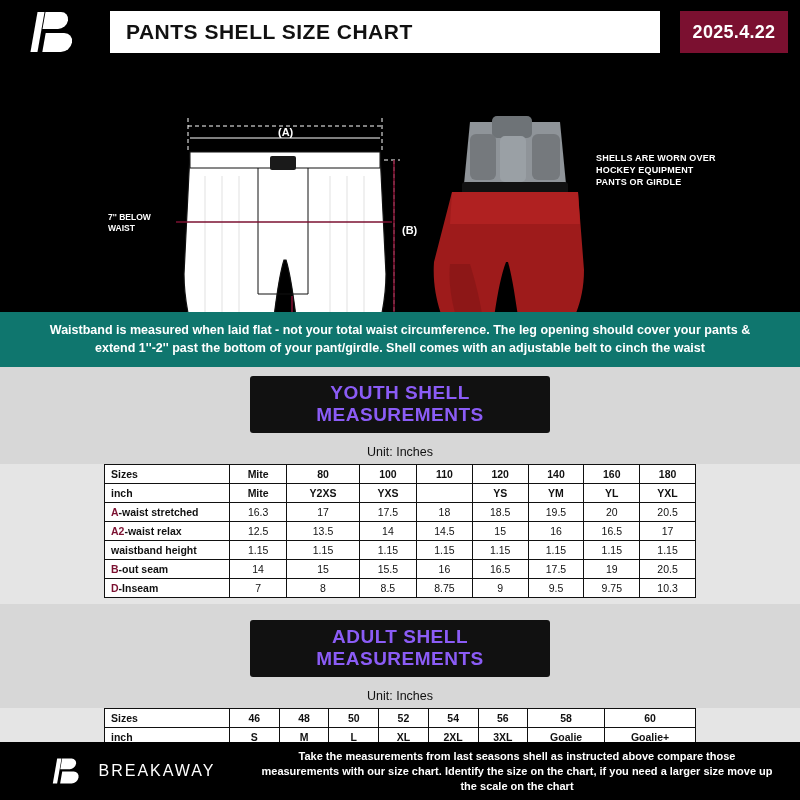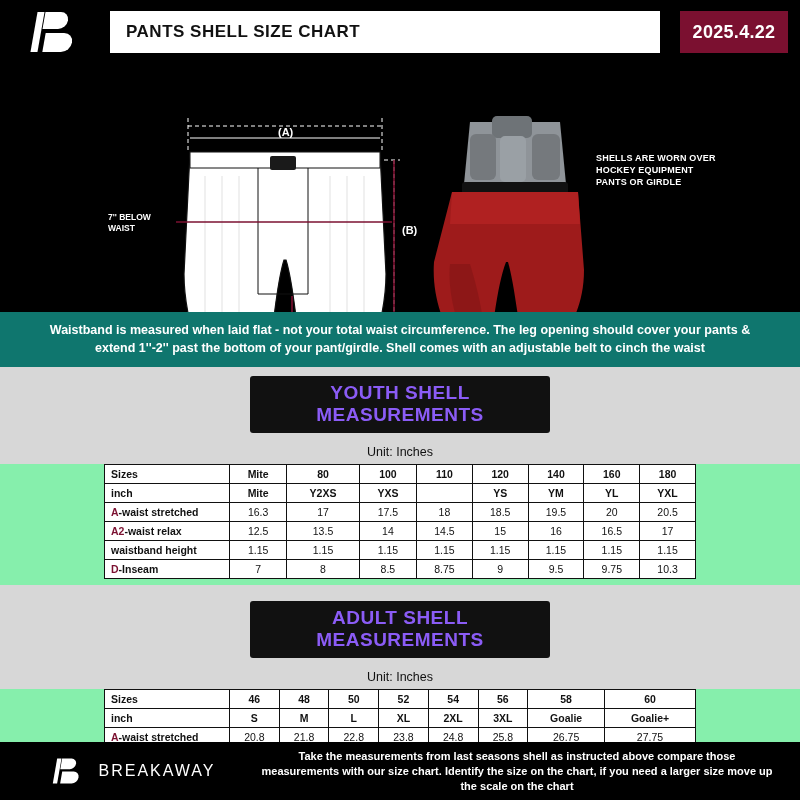--- a/index.html
+++ b/index.html
@@ -7,40 +7,40 @@
   .page{position:relative;width:800px;height:800px;background:#000;}
 
   
   .header{position:relative;height:64px;display:flex;align-items:center;padding:0 12px 0 0;}
   .logo-box{width:110px;display:flex;align-items:center;justify-content:center;}
   .logo-mark{position:relative;width:46px;height:44px;}
   .logo-mark .bar{position:absolute;left:2px;top:2px;width:7px;height:40px;background:#fff;transform:skewX(-10deg);}
   .logo-mark .d1{position:absolute;left:12px;top:2px;width:24px;height:17px;background:#fff;border-radius:0 10px 10px 0;transform:skewX(-10deg);}
   .logo-mark .d2{position:absolute;left:12px;top:23px;width:28px;height:19px;background:#fff;border-radius:0 11px 11px 0;transform:skewX(-10deg);}
   .title-bar{flex:1;background:#fff;height:42px;display:flex;align-items:center;padding-left:16px;}
-  .title-bar span{font-size:17px;font-weight:bold;letter-spacing:.5px;color:#111;font-family:"Liberation Sans",sans-serif;}
+  .title-bar span{font-size:21px;font-weight:bold;letter-spacing:.5px;color:#111;font-family:"Liberation Sans",sans-serif;}
   .date-box{width:108px;height:42px;background:#7b1030;display:flex;align-items:center;justify-content:center;margin-left:20px;}
   .date-box span{color:#fff;font-size:18px;font-weight:bold;letter-spacing:.3px;}
 
   
   .diagram{position:relative;height:248px;background:#000;}
   .diagram svg{position:absolute;left:0;top:0;}
   .note-right{position:absolute;left:596px;top:88px;width:120px;color:#fff;font-size:9px;line-height:12px;font-weight:bold;letter-spacing:.2px;}
   .belowwaist{position:absolute;left:108px;top:148px;width:70px;color:#fff;font-size:8.5px;line-height:11px;font-weight:bold;text-align:left;}
 
   
   .banner{background:#0f766e;color:#fff;text-align:center;font-size:12.5px;line-height:18px;padding:9px 40px 10px;font-weight:bold;}
 
   
   .sec-wrap{background:#d7d7d7;padding:9px 0 6px;position:relative;}
   .sec-title{margin:0 auto;width:300px;background:#111;color:#8b5cf6;text-align:center;font-size:19px;font-weight:bold;letter-spacing:.5px;padding:6px 0 7px;border-radius:3px;}
   .unit{text-align:center;font-size:12.5px;color:#111;padding:6px 0 5px;background:#d7d7d7;}
 
   
-  .tbl-wrap{background:#86efac;padding:0 104px 6px;}
+  .tbl-wrap{background:#e5e5e5;padding:0 104px 6px;}
   table{width:100%;border-collapse:collapse;background:#fff;}
   th,td{border:1px solid #111;font-size:10.5px;text-align:center;height:16px;padding:1px 0;color:#111;}
   td.lbl{text-align:left;padding-left:6px;font-weight:bold;width:118px;}
   td.lbl .mar{color:#7b1030;font-weight:bold;}
   tr.hdr td{font-weight:bold;}
 
   .gap{height:7px;background:#d7d7d7;}
 
   
   .footer{position:absolute;left:0;bottom:0;width:800px;height:58px;background:#000;display:flex;align-items:center;}
@@ -185,20 +185,31 @@
             <td>1.15</td>
             <td>1.15</td>
             <td>1.15</td>
             <td>1.15</td>
             <td>1.15</td>
             <td>1.15</td>
             <td>1.15</td>
             <td>1.15</td>
           </tr>
           <tr>
+            <td class="lbl"><span class="mar">B</span>-out seam</td>
+            <td>14</td>
+            <td>15</td>
+            <td>15.5</td>
+            <td>16</td>
+            <td>16.5</td>
+            <td>17.5</td>
+            <td>19</td>
+            <td>20.5</td>
+          </tr>
+          <tr>
             <td class="lbl"><span class="mar">D</span>-Inseam</td>
             <td>7</td>
             <td>8</td>
             <td>8.5</td>
             <td>8.75</td>
             <td>9</td>
             <td>9.5</td>
             <td>9.75</td>
             <td>10.3</td>
           </tr>

